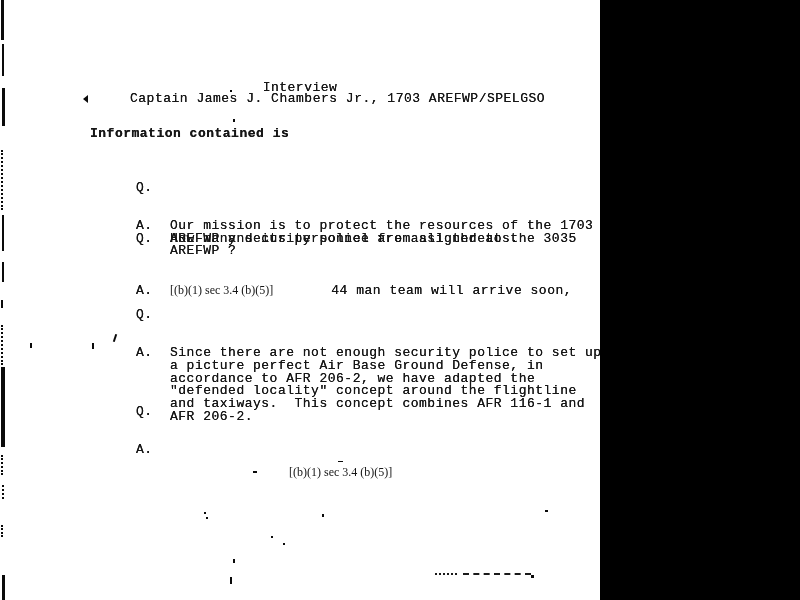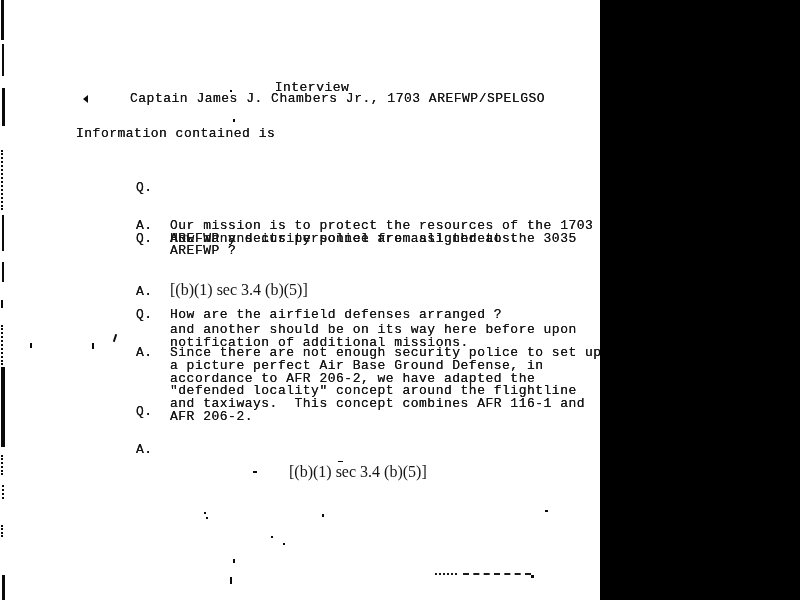--- a/index.html
+++ b/index.html
@@ -8,30 +8,30 @@
     background:#ffffff;
     font-family:"Liberation Mono","DejaVu Sans Mono",monospace;
     color:#161616;
   }
   .mono {
     font-size:13px; line-height:12.8px; letter-spacing:0.5px;
     white-space:pre; text-shadow:0 0 0.4px currentColor;
   }
   .abs { position:absolute; }
 
-  .doc-title { left:0; top:82px; width:600px; text-align:center;margin-left:12px; }
+  .doc-title { left:0; top:82px; width:600px; text-align:center; }
   .doc-subtitle { left:130px; top:93px; }
-  .doc-intro { left:76px; top:128px; }
+  .doc-intro { left:90px; top:128px;font-weight:bold; }
 
   .qa { position:absolute; left:136px; }
   .qa-row { display:flex; align-items:baseline; }
   .marker { width:34px; flex:0 0 34px; }
   .redact {
     font-family:"Liberation Serif","DejaVu Serif",serif;
-    font-size:16px; letter-spacing:0px; line-height:12.8px;
+    font-size:12px; letter-spacing:0px; line-height:12.8px;
     white-space:pre; text-shadow:none;
   }
   .a-first { margin-left:58px; }
 
   .center-redact { left:289px; top:466px; }
 
   .scanner-bar { left:600px; top:0; width:200px; height:600px; background:#000; }
 
   .artifact { position:absolute; background:#0a0a0a; }
   .vline-dotted { background:none; border-left:2px dotted #0a0a0a; }
@@ -61,32 +61,27 @@
 
 <div class="qa mono" style="top:207px">
   <div class="qa-row">
     <span class="marker">Q.</span>
     <span>How many security police are assigned to the 3035
 AREFWP ?</span>
   </div>
   <div class="qa-row">
     <span class="marker">A.</span>
     <span class="redact">[(b)(1) sec 3.4 (b)(5)]</span>
-  </div>
-  <div class="qa-row">
-    <span class="marker"></span>
-    <span>and another should be on its way here before upon
-notification of additional missions.</span>
+    <span class="a-first">44 man team will arrive soon,</span>
   </div>
 </div>
 
 <div class="qa mono" style="top:283px">
   <div class="qa-row">
     <span class="marker">Q.</span>
-    <span>How are the airfield defenses arranged ?</span>
   </div>
   <div class="qa-row">
     <span class="marker">A.</span>
     <span>Since there are not enough security police to set up
 a picture perfect Air Base Ground Defense, in
 accordance to AFR 206-2, we have adapted the
 "defended locality" concept around the flightline
 and taxiways.  This concept combines AFR 116-1 and
 AFR 206-2.</span>
   </div>

